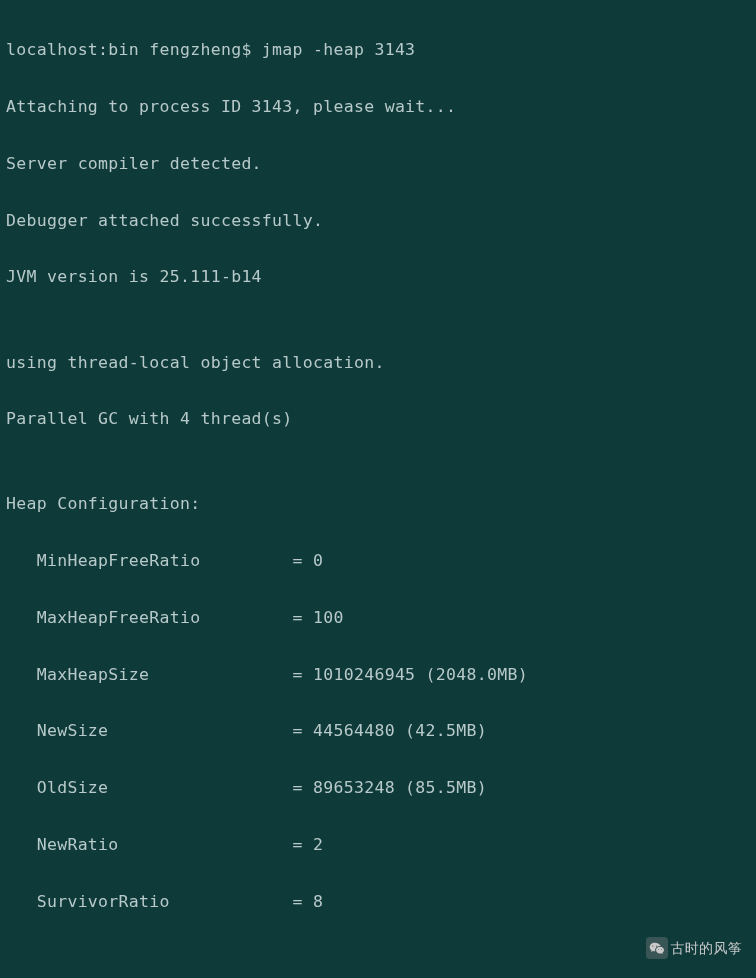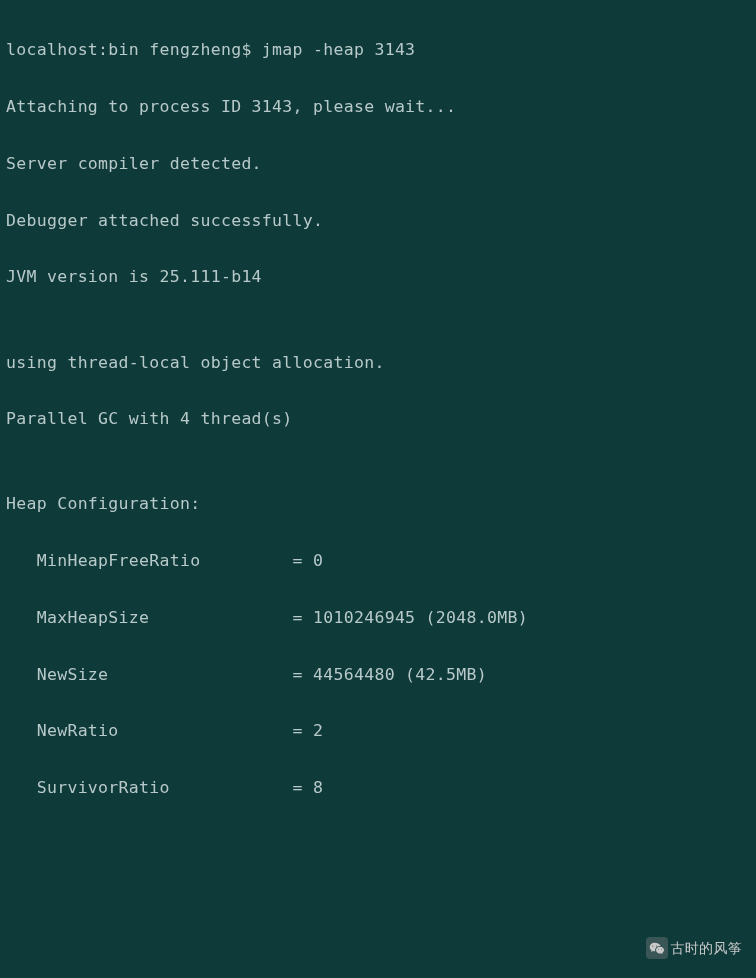--- a/index.html
+++ b/index.html
@@ -61,22 +61,24 @@
 <span class="line">Attaching to process ID 3143, please wait...</span>
 <span class="line">Server compiler detected.</span>
 <span class="line">Debugger attached successfully.</span>
 <span class="line">JVM version is 25.111-b14</span>
 <span class="line"></span>
 <span class="line">using thread-local object allocation.</span>
 <span class="line">Parallel GC with 4 thread(s)</span>
 <span class="line"></span>
 <span class="line">Heap Configuration:</span>
 <span class="line" id="hc0">   MinHeapFreeRatio         = 0</span>
+<span class="line" id="hc1">   MaxHeapFreeRatio         = 100</span>
 <span class="line" id="hc2">   MaxHeapSize              = 1010246945 (2048.0MB)</span>
 <span class="line" id="hc3">   NewSize                  = 44564480 (42.5MB)</span>
+<span class="line" id="hc5">   OldSize                  = 89653248 (85.5MB)</span>
 <span class="line" id="hc6">   NewRatio                 = 2</span>
 <span class="line" id="hc7">   SurvivorRatio            = 8</span>
 
 
 
 
 
 
 
 

